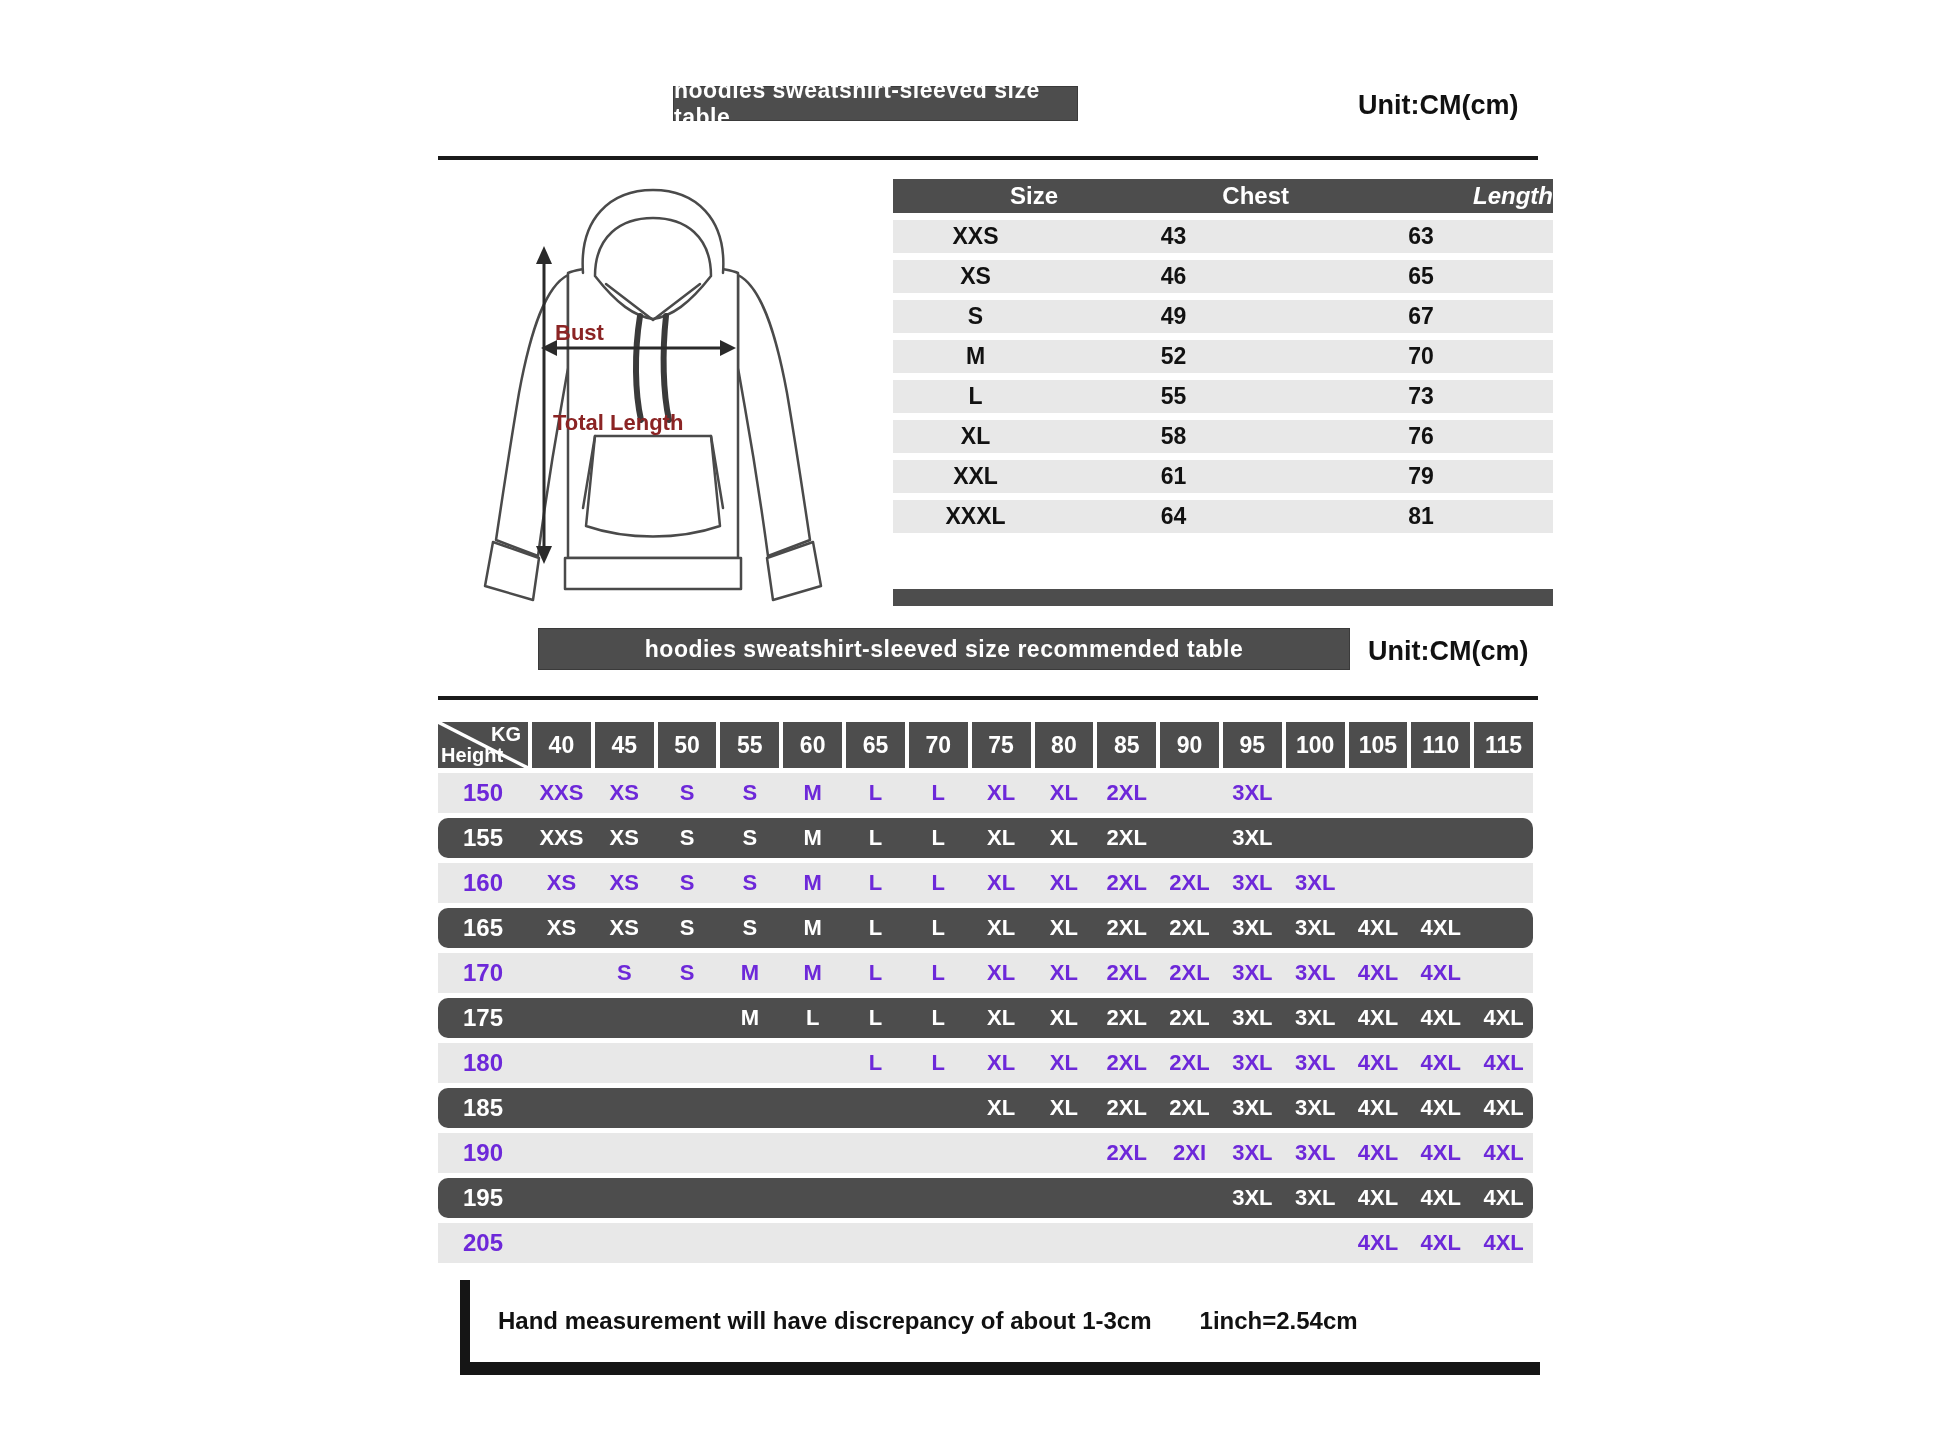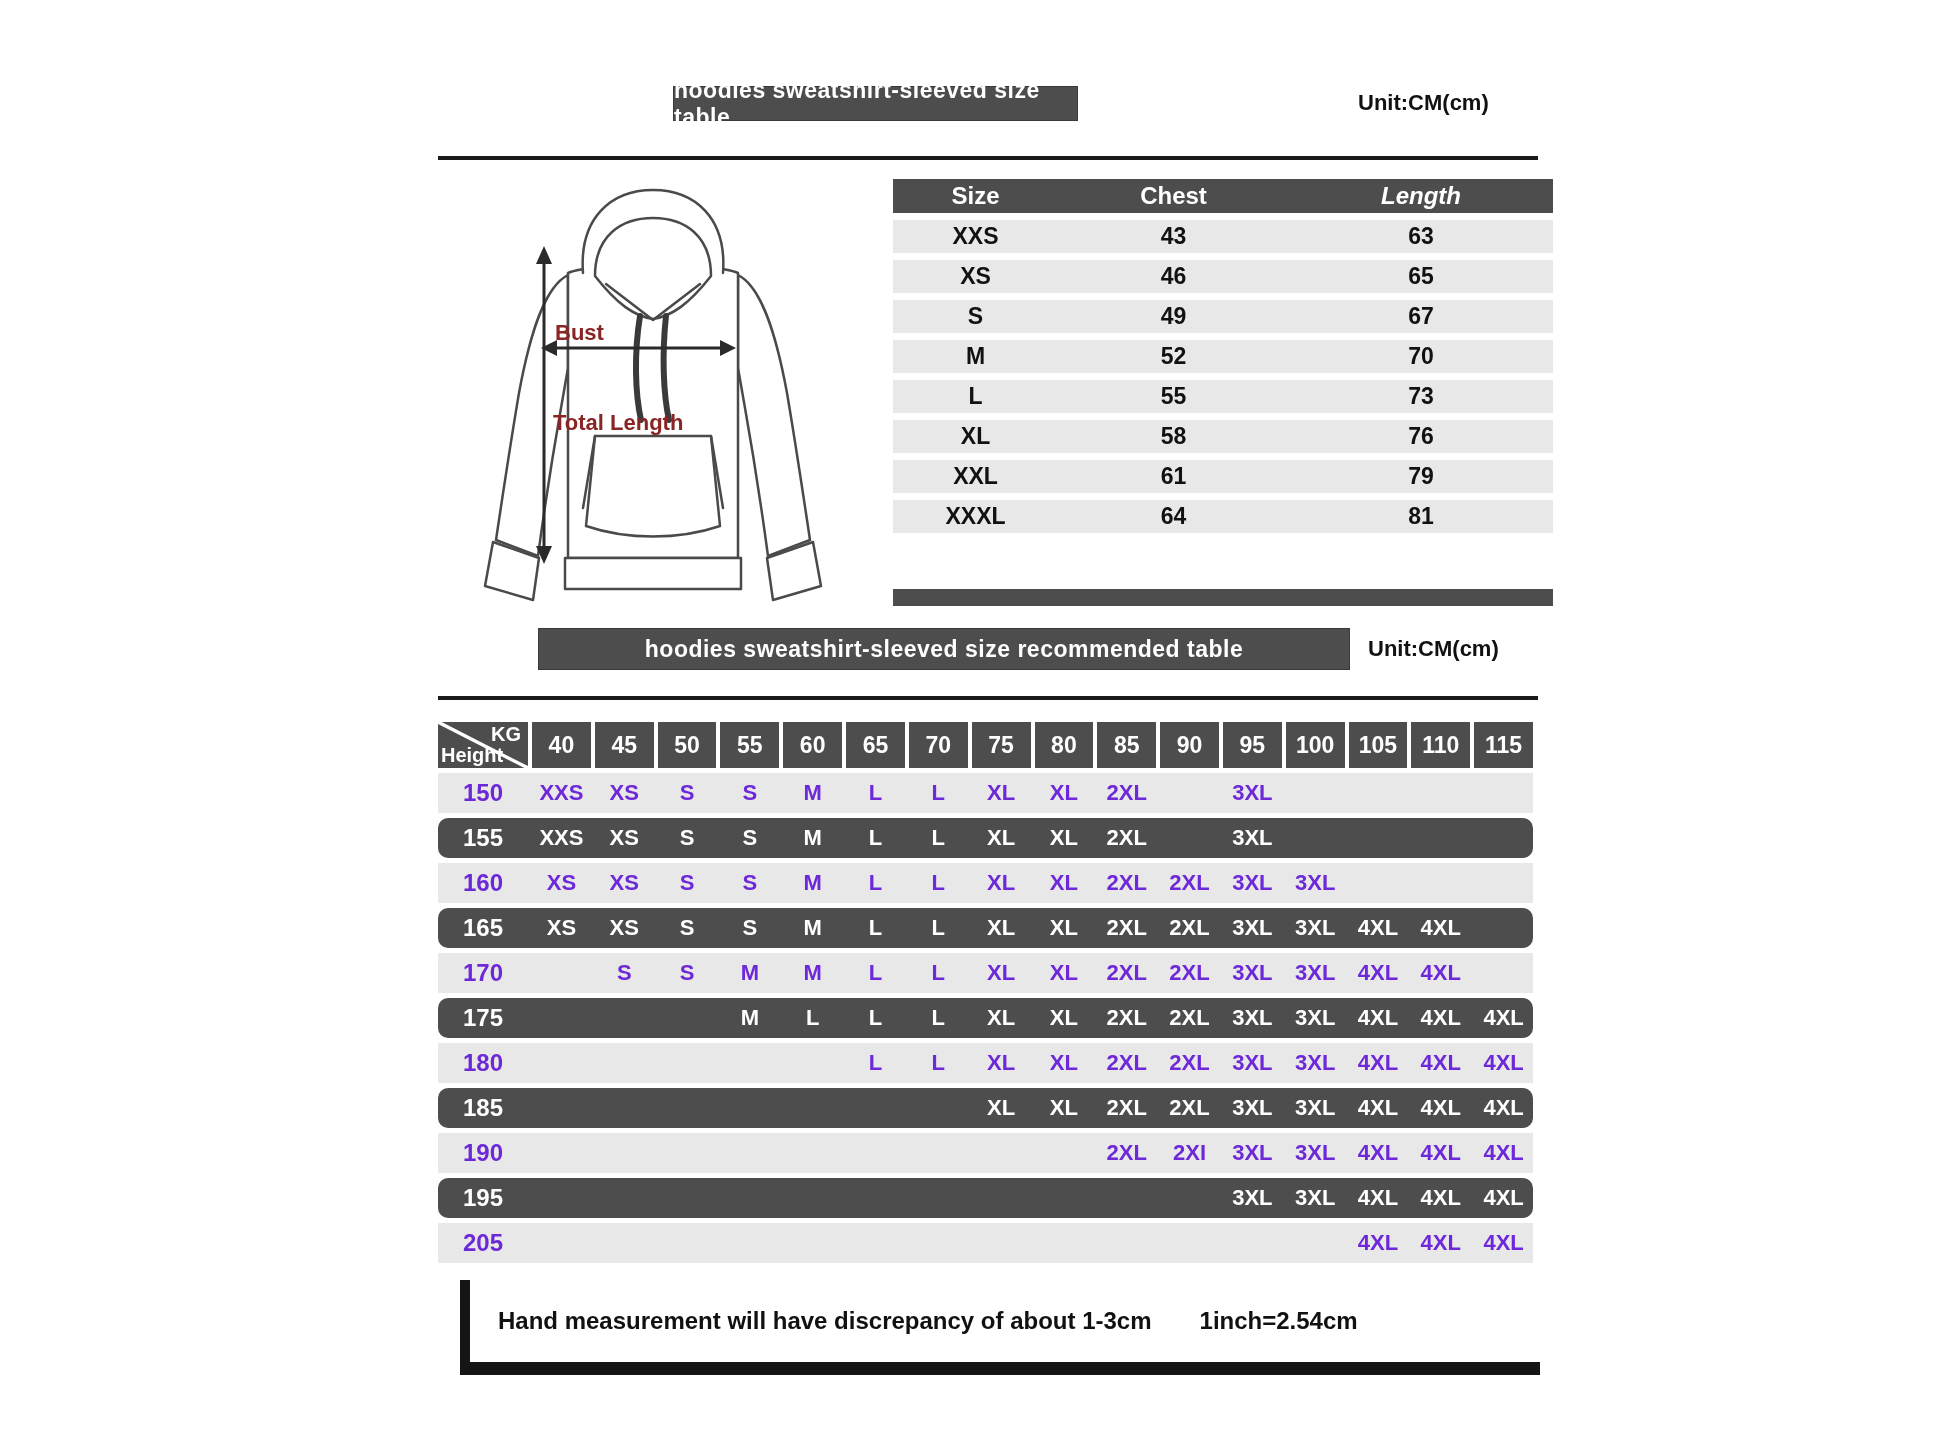--- a/index.html
+++ b/index.html
@@ -16,35 +16,35 @@
   
   .title-bar {
     position:absolute;
     background:#4d4d4d; color:#fff;
     display:flex; align-items:center; justify-content:center;
     font-size:23px; letter-spacing:0.5px;
     border:1px solid #3a3a3a;
   }
   #size-title { left:235px; top:86px; width:405px; height:35px; }
   #rec-title  { left:100px; top:628px; width:812px; height:42px; }
-  .unit-label { position:absolute; font-size:22px; color:#111; }
+  .unit-label { position:absolute; font-size:27px; color:#111; }
   #unit1 { left:920px; top:90px; }
   #unit2 { left:930px; top:636px; }
 
   .rule { position:absolute; left:0; width:1100px; height:4px; background:#1a1a1a; }
   #rule1 { top:156px; }
   #rule2 { top:696px; }
 
   
   #diagram { position:absolute; left:5px; top:168px; width:420px; height:452px; }
 
   
   #size-table { position:absolute; left:455px; top:172px; width:660px; border-collapse:separate; border-spacing:0 7px; }
   #size-table th {
-    background:#4d4d4d; color:#fff; font-size:24px; height:34px; text-align:center;
+    background:#4d4d4d; color:#fff; font-size:24px; height:34px; text-align:right;
   }
   #size-table th:nth-child(1){ width:25%; }
   #size-table th:nth-child(2){ width:35%; }
   #size-table th:nth-child(3){ width:40%;font-style:italic; }
   #size-table td {
     background:#e8e8e8; color:#111; font-size:23px; height:33px; text-align:center;
   }
   #size-table-bottom-bar { position:absolute; left:455px; top:589px; width:660px; height:17px; background:#4d4d4d; }
 
   

